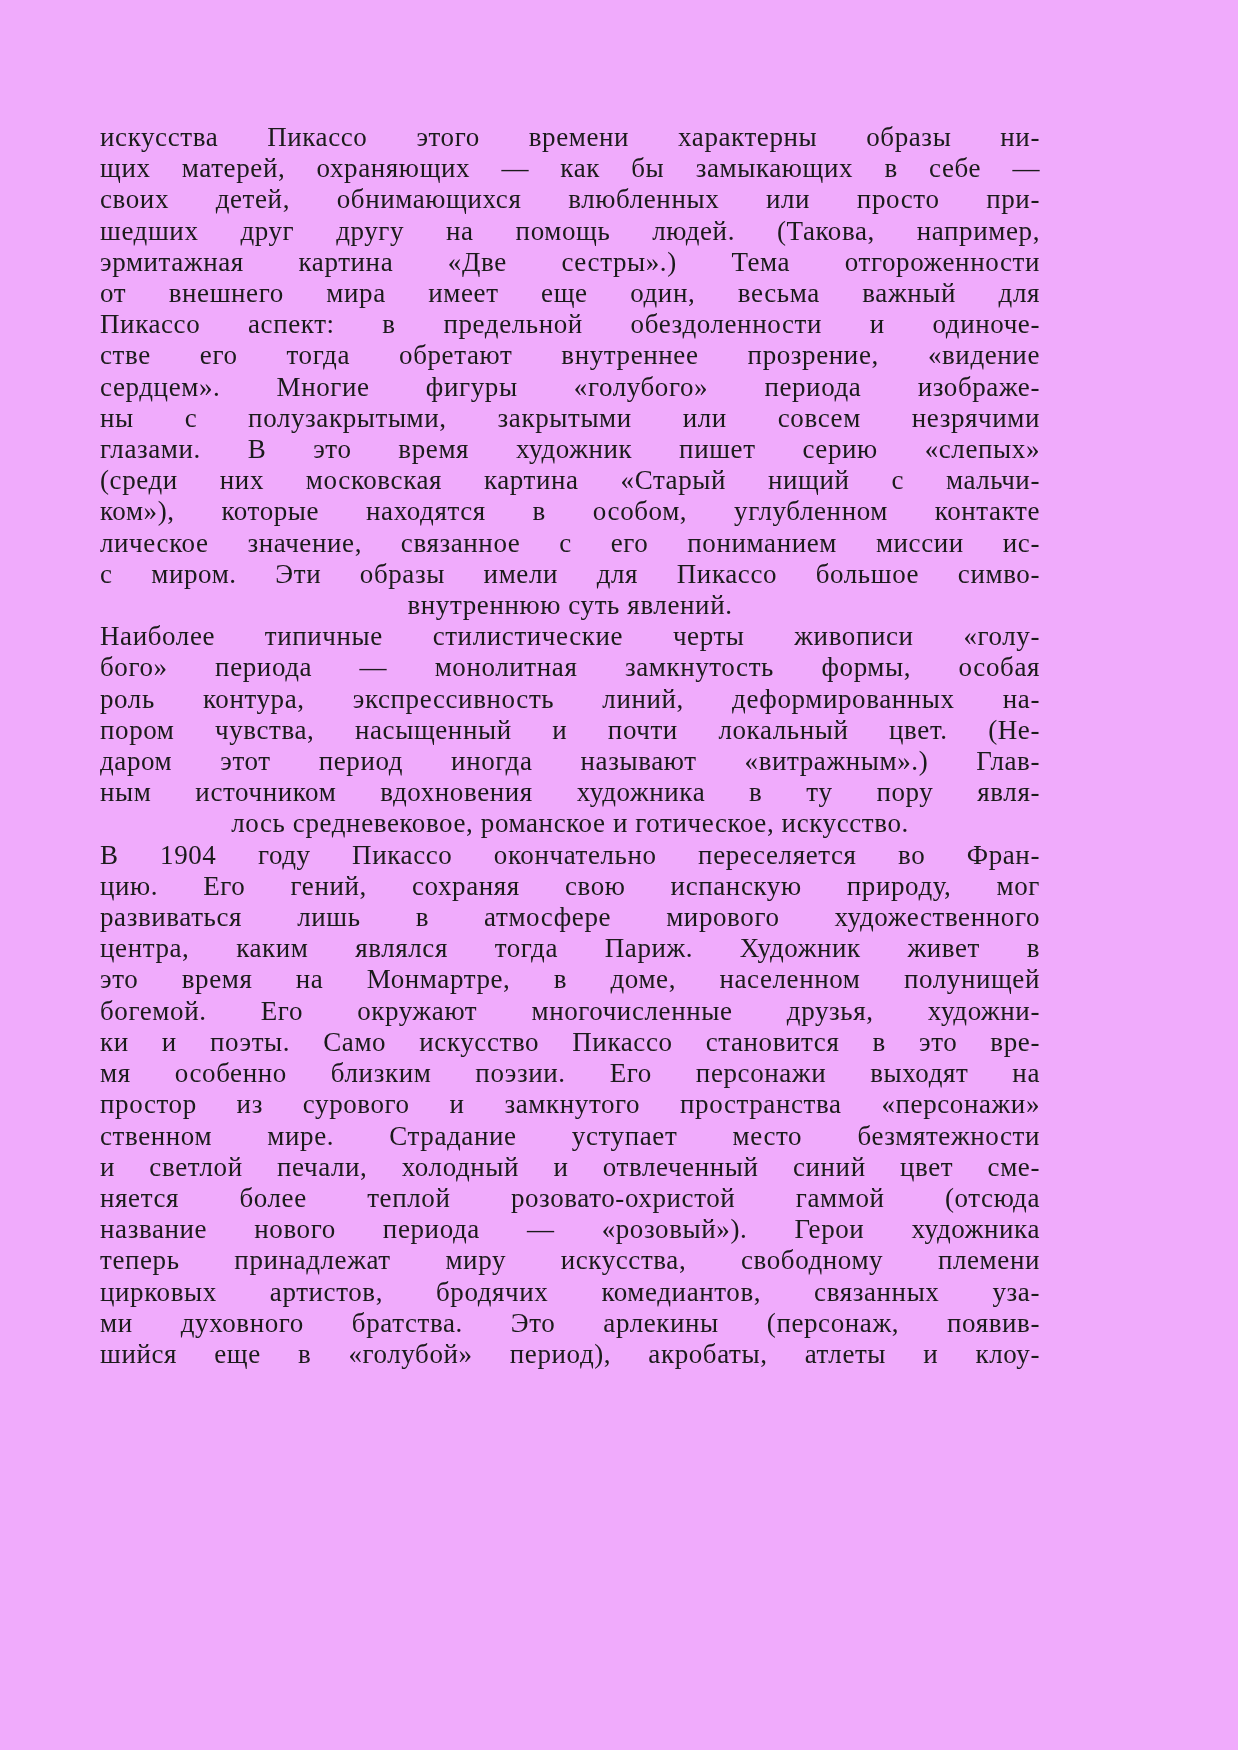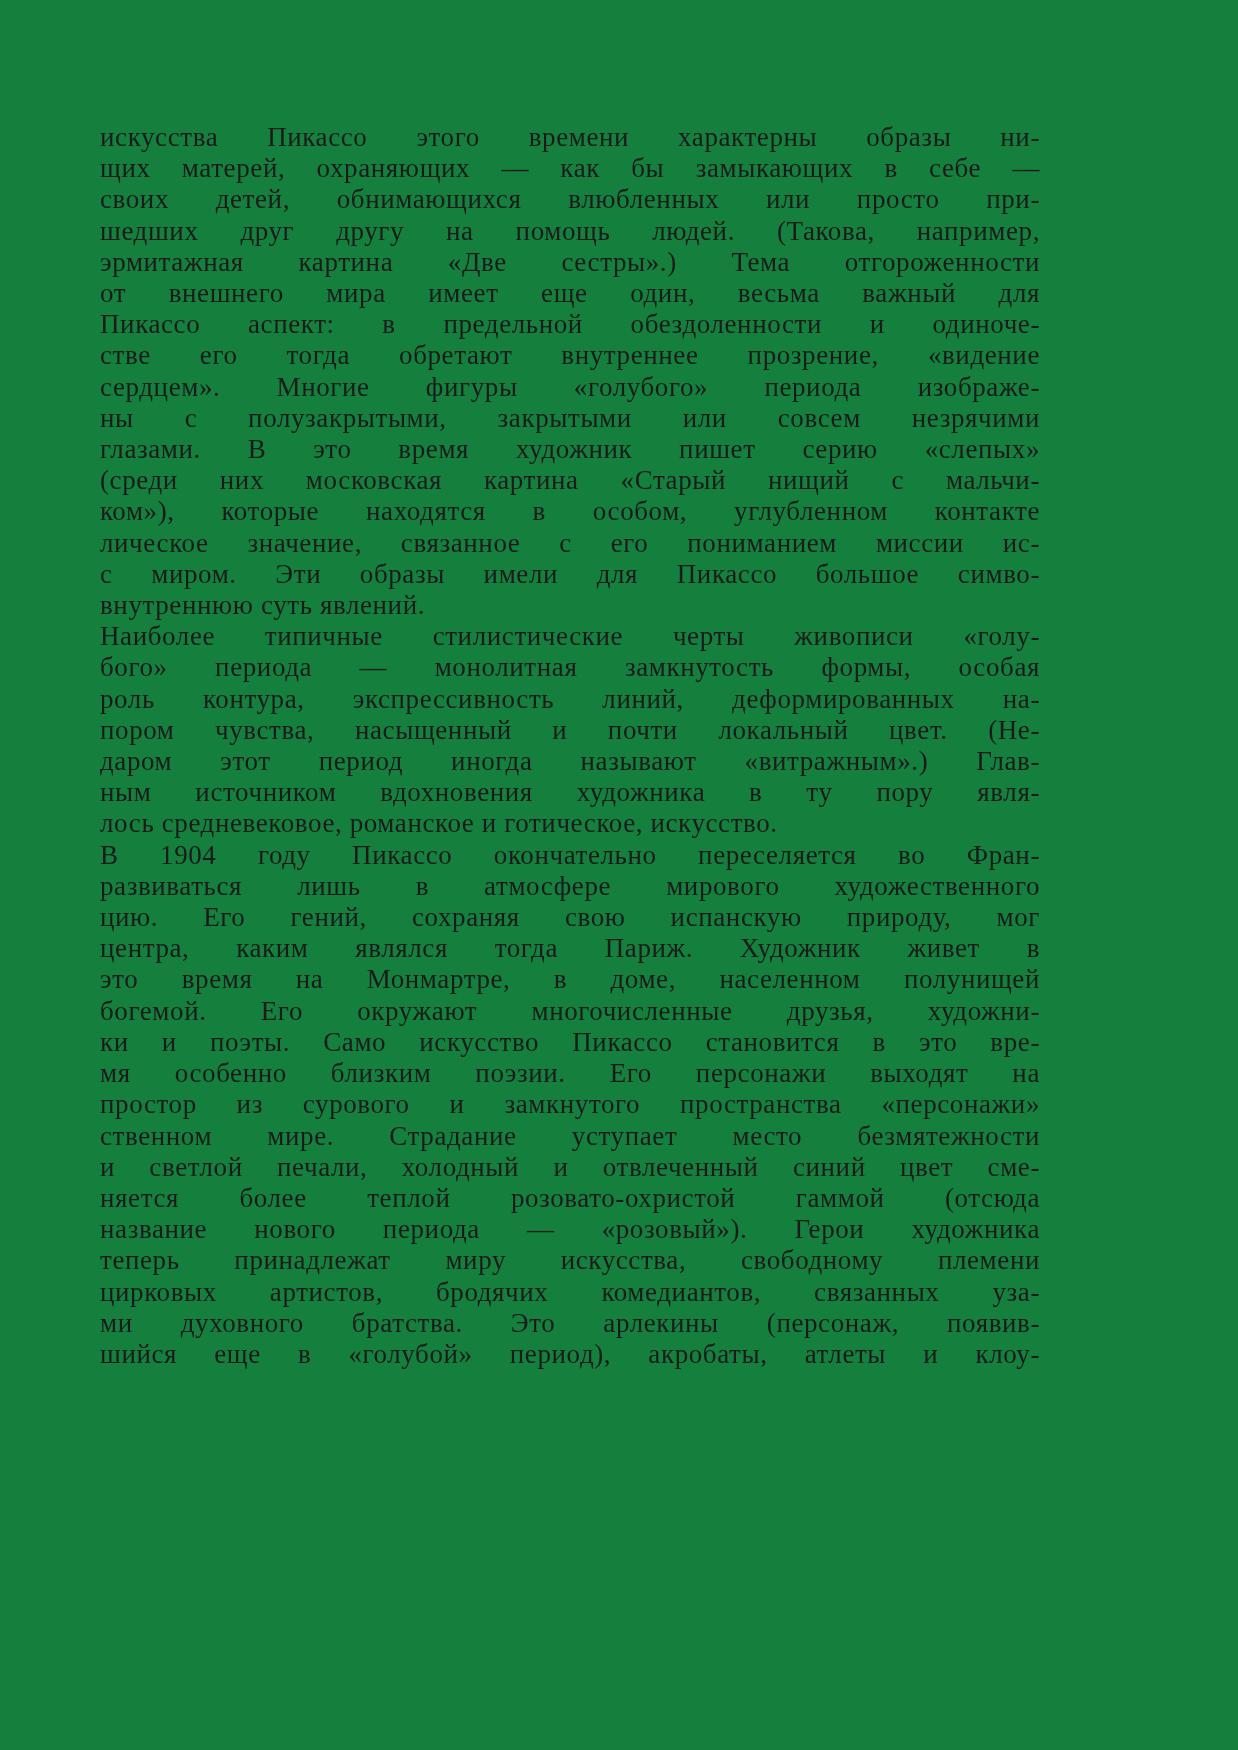--- a/index.html
+++ b/index.html
@@ -9,38 +9,38 @@
   body {
     width: 1238px;
     height: 1750px;
     background: #f4f3ef;
     font-family: "Liberation Serif", "DejaVu Serif", serif;
   }
   .page {
     position: relative;
     width: 1238px;
     height: 1750px;
-    background: #15803d;
+    background: #f0abfc;
     overflow: hidden;
   }
   .text-block {
     position: absolute;
     left: 100px;
     top: 122px;
     width: 940px;
     color: #1b1b1b;
     font-size: 27px;
     line-height: 31.2px;
     letter-spacing: 0.6px;
   }
   .paragraph {
     margin: 0;
   }
   .line {
-    text-align: left;
+    text-align: center;
   }
   .line.justify {
     text-align: justify;
     text-align-last: justify;
   }
 </style>
 </head>
 <body>
 
 <div class="page">
@@ -67,22 +67,22 @@
         <div class="line justify">Наиболее типичные стилистические черты живописи «голу-</div>
         <div class="line justify">бого» периода — монолитная замкнутость формы, особая</div>
         <div class="line justify">роль контура, экспрессивность линий, деформированных на-</div>
         <div class="line justify">пором чувства, насыщенный и почти локальный цвет. (Не-</div>
         <div class="line justify">даром этот период иногда называют «витражным».) Глав-</div>
         <div class="line justify">ным источником вдохновения художника в ту пору явля-</div>
         <div class="line">лось средневековое, романское и готическое, искусство.</div>
       </div>
       <div class="paragraph">
         <div class="line justify">В 1904 году Пикассо окончательно переселяется во Фран-</div>
+        <div class="line justify">цию. Его гений, сохраняя свою испанскую природу, мог</div>
         <div class="line justify">развиваться лишь в атмосфере мирового художественного</div>
-        <div class="line justify">цию. Его гений, сохраняя свою испанскую природу, мог</div>
         <div class="line justify">центра, каким являлся тогда Париж. Художник живет в</div>
         <div class="line justify">это время на Монмартре, в доме, населенном полунищей</div>
         <div class="line justify">богемой. Его окружают многочисленные друзья, художни-</div>
         <div class="line justify">ки и поэты. Само искусство Пикассо становится в это вре-</div>
         <div class="line justify">мя особенно близким поэзии. Его персонажи выходят на</div>
         <div class="line justify">простор из сурового и замкнутого пространства «персонажи»</div>
         <div class="line justify">ственном мире. Страдание уступает место безмятежности</div>
         <div class="line justify">и светлой печали, холодный и отвлеченный синий цвет сме-</div>
         <div class="line justify">няется более теплой розовато-охристой гаммой (отсюда</div>
         <div class="line justify">название нового периода — «розовый»). Герои художника</div>

